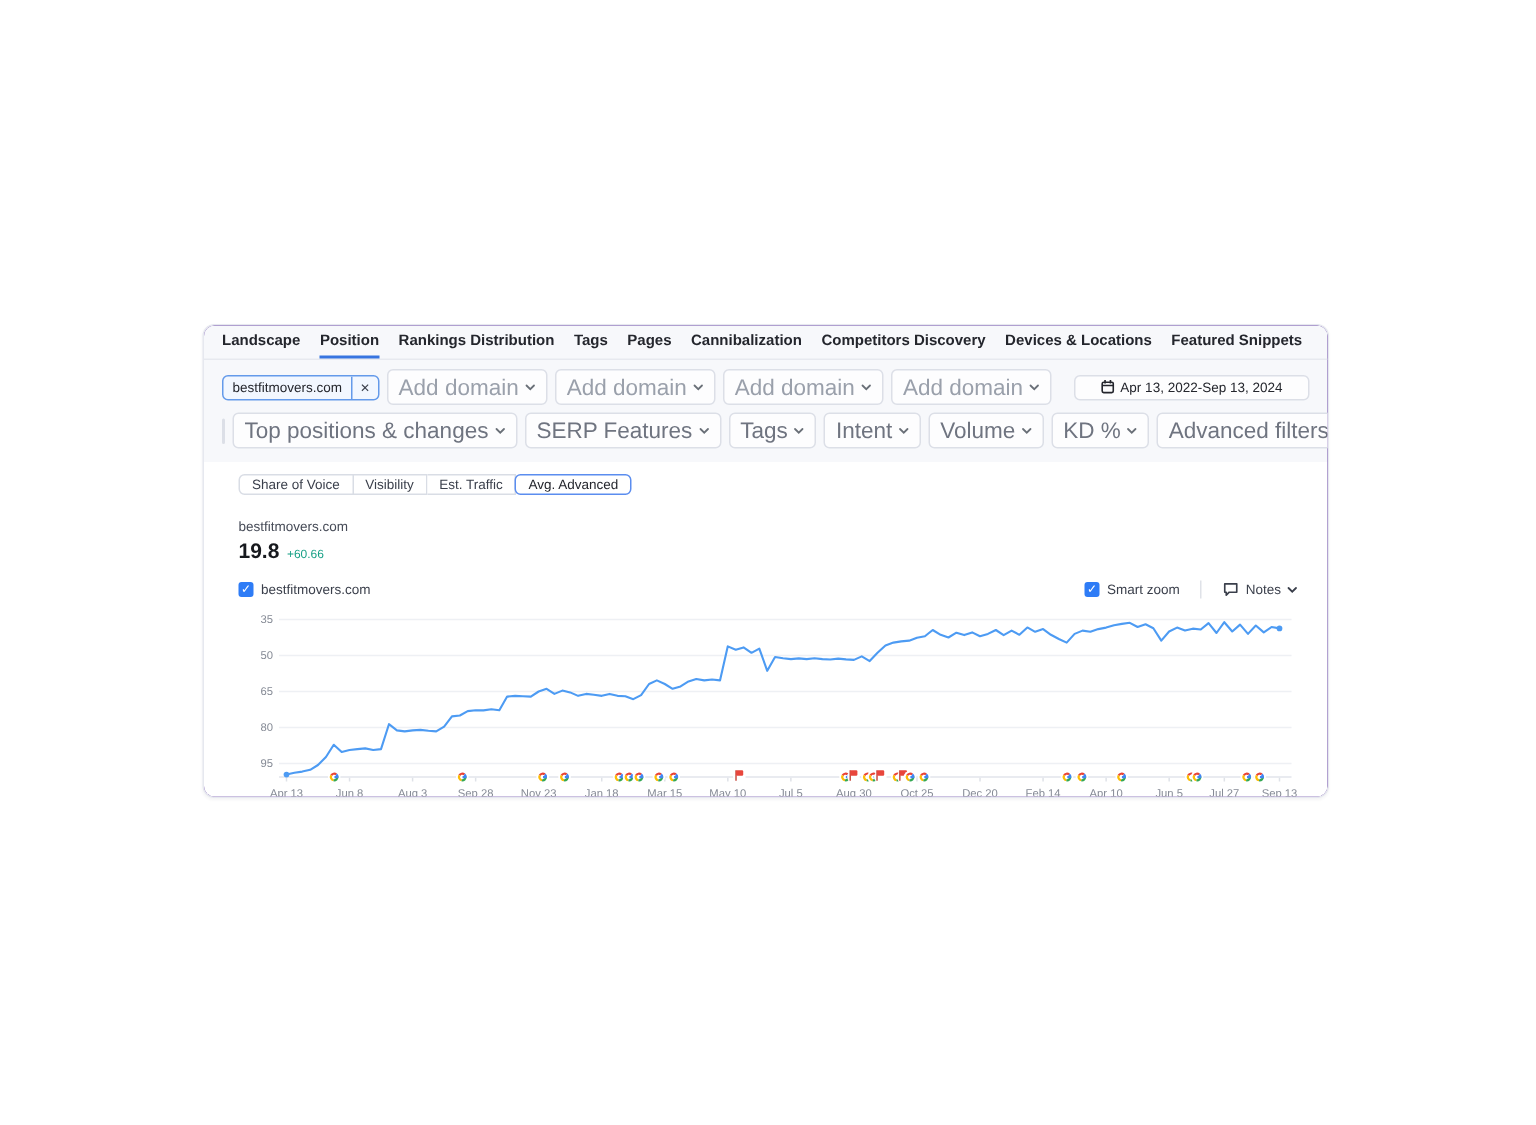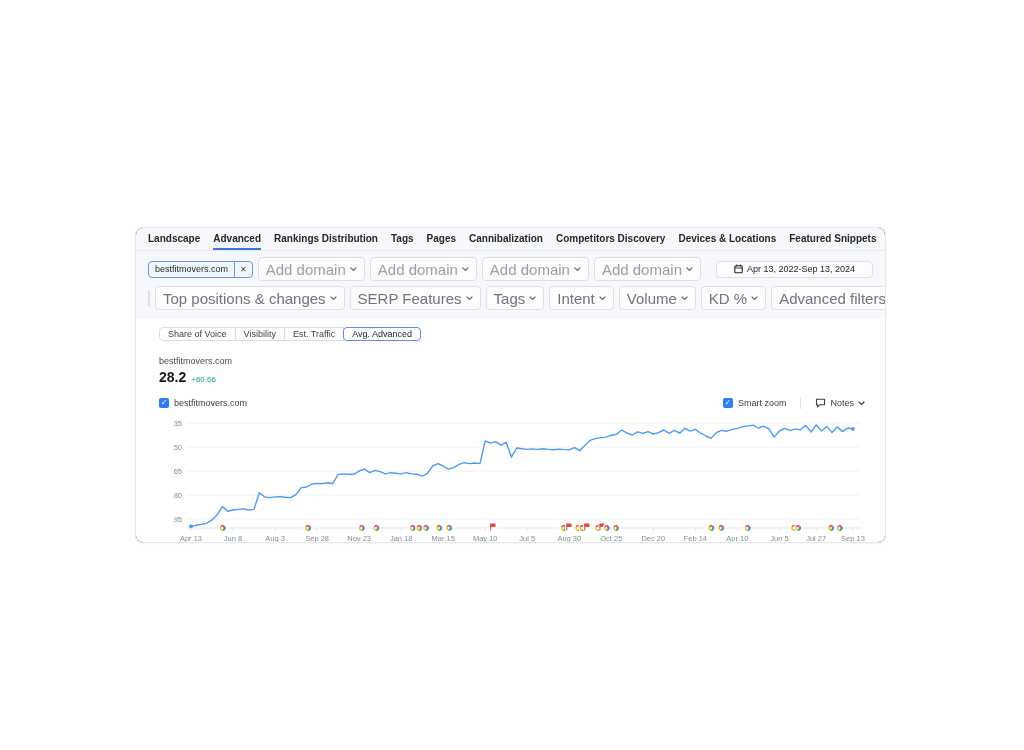--- a/index.html
+++ b/index.html
@@ -1,17 +1,17 @@
 <!DOCTYPE html>
 <html><head>
 <meta charset="utf-8">
 <style>
   html,body{margin:0;padding:0;background:#ffffff;font-family:"Liberation Sans",sans-serif;}
   .page{position:relative;width:1024px;height:750px;background:#ffffff;overflow:hidden;}
-  .card{position:absolute;left:135px;top:227px;width:751px;height:316px;background:#4c1d95;
+  .card{position:absolute;left:135px;top:216px;width:751px;height:316px;background:#4c1d95;
         border:1px solid #e6e8ef;border-radius:8px;box-sizing:border-box;
         box-shadow:0 1px 2px rgba(40,45,60,.05);overflow:hidden;}
   
   .tabs{display:flex;align-items:stretch;gap:13px;height:22px;background:#f7f8fb;
         border-bottom:1px solid #e7e9ef;padding:0 12px;}
   .tab{display:flex;align-items:center;font-size:10px;font-weight:700;color:#24262d;
        border-bottom:2px solid transparent;box-sizing:border-box;cursor:pointer;white-space:nowrap;}
   .tab.active{border-bottom-color:#3774e0;}
   
   .fsec{background:#f7f8fb;padding:6px 12px 9px 12px;}
@@ -57,21 +57,21 @@
   svg text{font-family:"Liberation Sans",sans-serif;}
 </style>
 </head>
 <body>
 
 <div class="page">
   <div class="card">
 
     <nav class="tabs" id="tab-bar">
         <div class="tab">Landscape</div>
-        <div class="tab active">Advanced</div>
+        <div class="tab active">Position</div>
         <div class="tab">Rankings Distribution</div>
         <div class="tab">Tags</div>
         <div class="tab">Pages</div>
         <div class="tab">Cannibalization</div>
         <div class="tab">Competitors Discovery</div>
         <div class="tab">Devices &amp; Locations</div>
         <div class="tab">Featured Snippets</div>
       </nav>
 
     <div class="fsec">
@@ -202,21 +202,21 @@
     <div class="content">
       <div class="seg" id="metric-tabs">
           <button class="seg-item">Share of Voice</button>
           <button class="seg-item">Visibility</button>
           <button class="seg-item">Est. Traffic</button>
           <button class="seg-item active">Avg. Advanced</button>
         </div>
 
       <div class="sum-domain">bestfitmovers.com</div>
       <div class="sum-row">
-        <span class="big">28.2</span>
+        <span class="big">19.8</span>
         <span class="chg">+60.66</span>
       </div>
 
       <div class="legend-row">
         <div class="lgroup">
           <span class="cbx">✓</span>
           <span class="ltext">bestfitmovers.com</span>
         </div>
         <div class="lgroup">
           <span class="cbx">✓</span>

